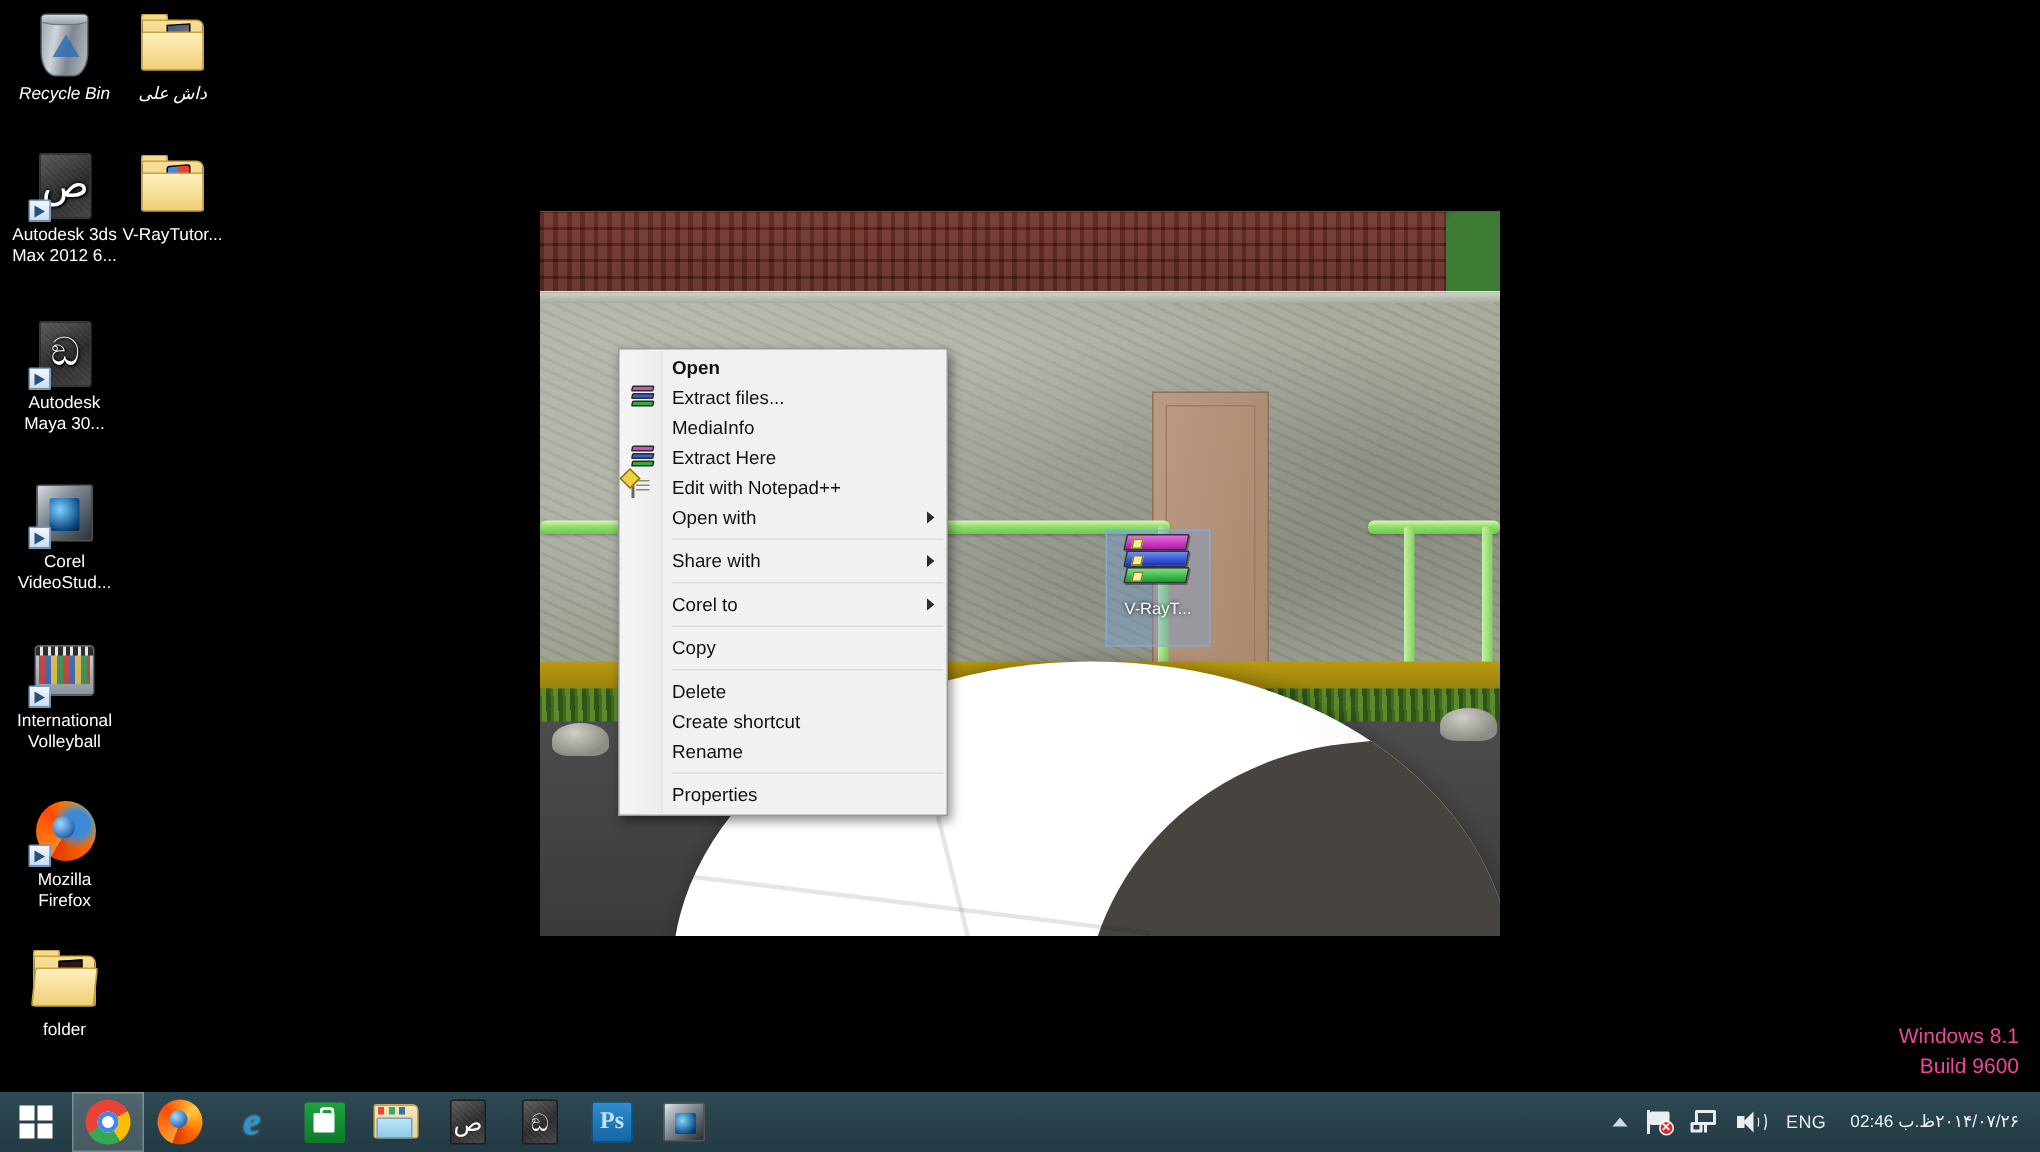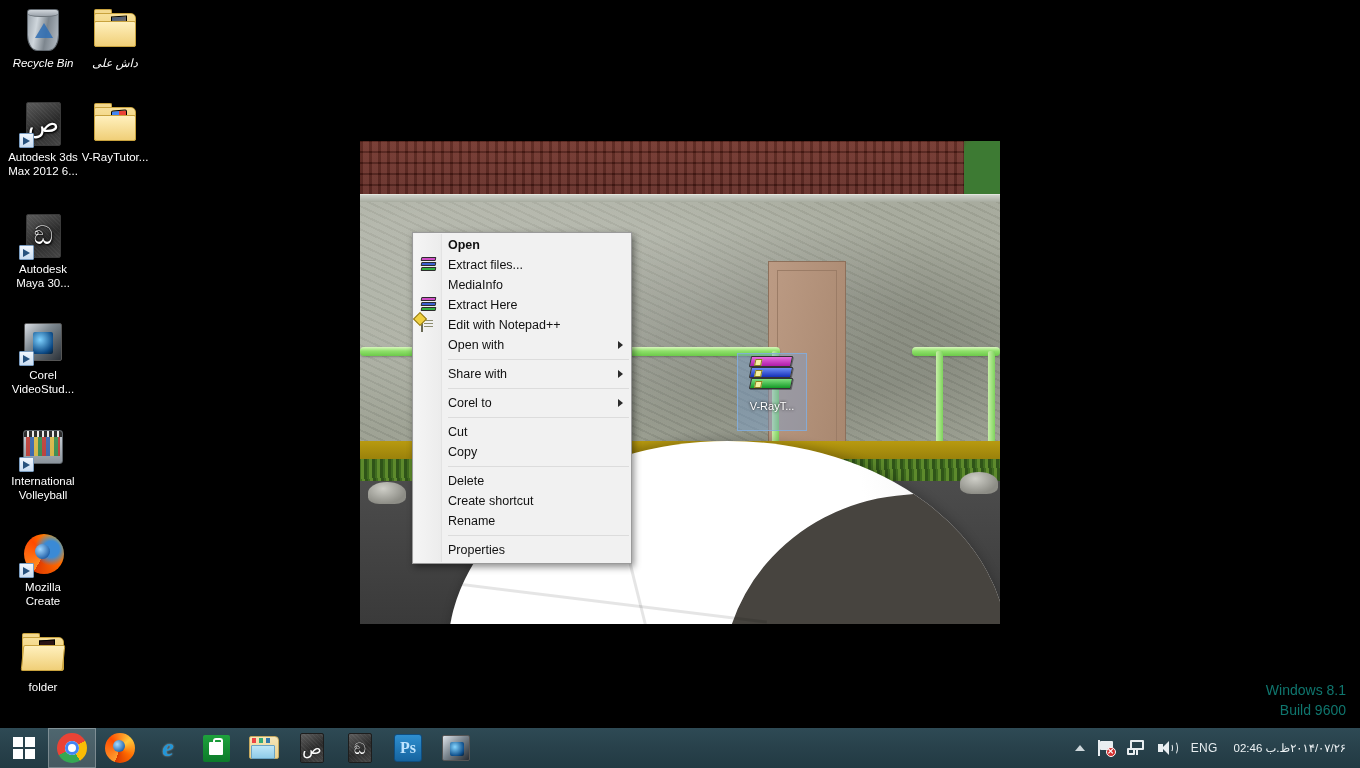--- a/index.html
+++ b/index.html
@@ -402,21 +402,21 @@
     content:""; position:absolute; right:-3px; top:-3px;
     width:8px; height:8px; background:#f0d040;
     border:1px solid #8a7318;
     transform: rotate(45deg);
   }
 
   
   #watermark {
     position:absolute; right: 14px; bottom: 48px;
     text-align: right;
-    color: #0f766e;
+    color: #ec4899;
     font-size: 14px;
     line-height: 20px;
     text-shadow: 0 1px 2px rgba(0,0,0,.8);
   }
 
   
   #taskbar {
     position:absolute; left:0; bottom:0;
     width: 1360px; height: 40px;
     background: linear-gradient(#2e4a55,#28414b 50%,#223a43);
@@ -645,21 +645,21 @@
       <span class="label">International
 Volleyball</span>
     </div>
 
     <div class="desk-icon" style="left:4px;  top:530px;">
       <div class="ico-box">
         <div class="ico-firefox"></div>
         <div class="shortcut-arrow"></div>
       </div>
       <span class="label">Mozilla
-Create</span>
+Firefox</span>
     </div>
 
     <div class="desk-icon" style="left:4px;  top:630px;">
       <div class="ico-box">
         <div class="ico-folder ico-folder-open">
           <div class="tab"></div>
             <div class="back"></div>
           <div class="page" style="background:#2a1414;"></div>
             <div class="front"></div>
         </div>
@@ -763,23 +763,20 @@
     <div class="sep"></div>
 
     <div class="mi">
       <span>Corel to</span>
       <span class="arrow"></span>
     </div>
 
     <div class="sep"></div>
 
     <div class="mi">
-      <span>Cut</span>
-    </div>
-    <div class="mi">
       <span>Copy</span>
     </div>
 
     <div class="sep"></div>
 
     <div class="mi">
       <span>Delete</span>
     </div>
     <div class="mi">
       <span>Create shortcut</span>

